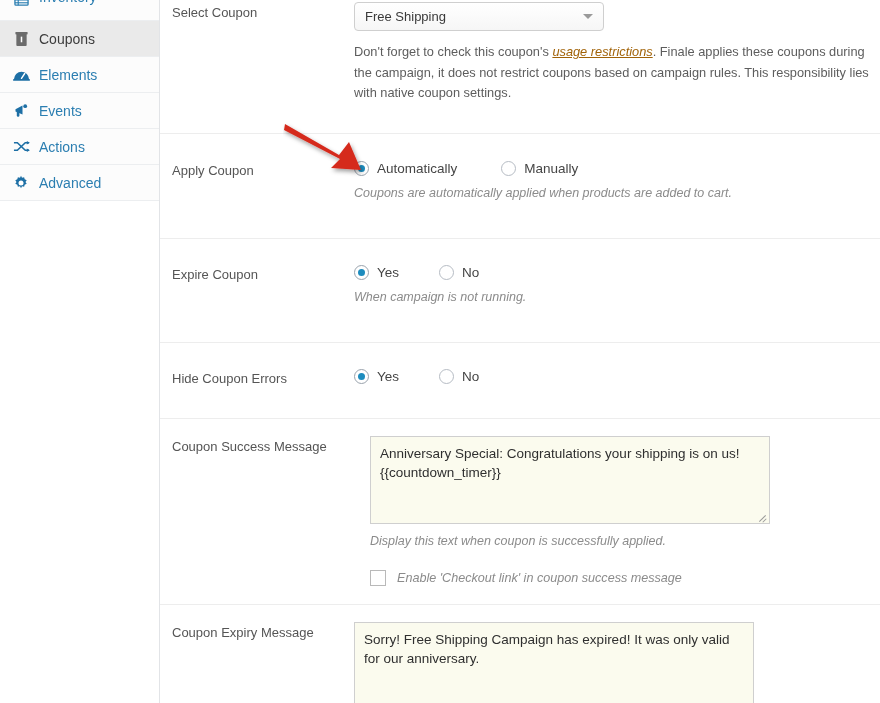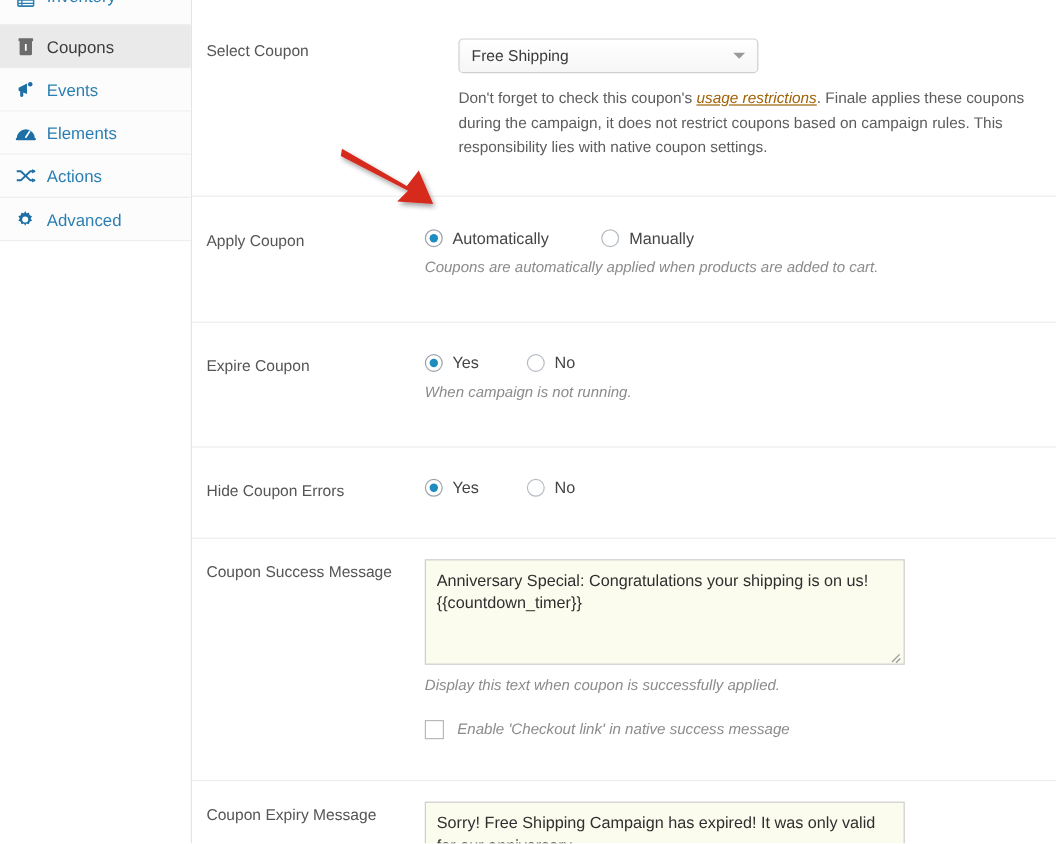--- a/index.html
+++ b/index.html
@@ -313,38 +313,38 @@
               <rect x="2.5" y="3" width="11" height="13" rx="1" fill="#6b6b6b"></rect>
               <rect x="1.5" y="1" width="13" height="2.6" rx="0.6" fill="#6b6b6b"></rect>
               <rect x="7.2" y="6" width="1.6" height="6" fill="#ffffff"></rect>
             </svg>
         </span>
         <span class="nav-label">Coupons</span>
       </li>
 
       <li class="nav-item">
         <span class="nav-icon">
+          <svg width="17" height="14" viewBox="0 0 18 14">
+              <path d="M1 11.5 A8 8 0 0 1 17 11.5 Z" fill="#1d6fa5"></path>
+              <rect x="0" y="11.2" width="18" height="2" rx="1" fill="#1d6fa5"></rect>
+              <line x1="9" y1="10.5" x2="12.4" y2="5.4" stroke="#ffffff" stroke-width="1.5" stroke-linecap="round"></line>
+            </svg>
+        </span>
+        <span class="nav-label">Elements</span>
+      </li>
+
+      <li class="nav-item">
+        <span class="nav-icon">
           <svg width="16" height="16" viewBox="0 0 16 16">
               <path d="M2.5 6.2 L9.5 2.6 L9.5 11.4 L2.5 8.6 Z" fill="#1d6fa5"></path>
               <rect x="3.8" y="8.2" width="2.6" height="5.6" rx="1.2" fill="#1d6fa5"></rect>
               <circle cx="12.2" cy="3.2" r="1.9" fill="#1d6fa5"></circle>
             </svg>
         </span>
         <span class="nav-label">Events</span>
-      </li>
-
-      <li class="nav-item">
-        <span class="nav-icon">
-          <svg width="17" height="14" viewBox="0 0 18 14">
-              <path d="M1 11.5 A8 8 0 0 1 17 11.5 Z" fill="#1d6fa5"></path>
-              <rect x="0" y="11.2" width="18" height="2" rx="1" fill="#1d6fa5"></rect>
-              <line x1="9" y1="10.5" x2="12.4" y2="5.4" stroke="#ffffff" stroke-width="1.5" stroke-linecap="round"></line>
-            </svg>
-        </span>
-        <span class="nav-label">Elements</span>
       </li>
 
       <li class="nav-item">
         <span class="nav-icon">
           <svg width="17" height="13" viewBox="0 0 18 13">
               <path d="M1 2.5 H4.6 L13 10.5 H17" stroke="#1d6fa5" stroke-width="1.7" fill="none"></path>
               <path d="M1 10.5 H4.6 L13 2.5 H17" stroke="#1d6fa5" stroke-width="1.7" fill="none"></path>
               <path d="M14.6 0.6 L17.8 2.5 L14.6 4.4 Z" fill="#1d6fa5"></path>
               <path d="M14.6 8.6 L17.8 10.5 L14.6 12.4 Z" fill="#1d6fa5"></path>
             </svg>
@@ -360,21 +360,21 @@
             </svg>
         </span>
         <span class="nav-label">Advanced</span>
       </li>
 
     </ul>
   </nav>
 
   <main class="main">
 
-    <section class="row" style="padding-top:32px;padding-bottom:16px;gap:28px;">
+    <section class="row" style="padding-top:2px;padding-bottom:16px;">
       <div class="row-label">Select Coupon</div>
       <div class="row-field">
         <div class="select-wrap">
           <div class="styled-select">Free Shipping</div>
           <span class="select-caret"></span>
         </div>
         <p class="helper-block"><span>Don't forget to check this coupon's </span><a href="#">usage restrictions</a><span>. Finale applies these coupons during the campaign, it does not restrict coupons based on campaign rules. This responsibility lies with native coupon settings.</span></p>
       </div>
     </section>
 
@@ -421,31 +421,31 @@
             <span class="radio-text">Yes</span>
           </label>
           <label class="radio-opt narrow">
             <span class="radio-dot"></span>
             <span class="radio-text">No</span>
           </label>
         </div>
       </div>
     </section>
 
-    <section class="row" style="padding-top:17px;padding-bottom:34px;">
+    <section class="row" style="padding-top:17px;padding-bottom:18px;gap:16px;">
       <div class="row-label">Coupon Success Message</div>
       <div class="row-field">
         <div class="ta-wrap">
           <textarea class="ta" style="">Anniversary Special: Congratulations your shipping is on us! {{countdown_timer}}</textarea>
           <span class="ta-grip"></span>
         </div>
         <p class="hint">Display this text when coupon is successfully applied.</p>
         <label class="check-row">
           <span class="check-box"></span>
-          <span class="check-label">Enable 'Checkout link' in native success message</span>
+          <span class="check-label">Enable 'Checkout link' in coupon success message</span>
         </label>
       </div>
     </section>
 
     <section class="row" style="padding-top:17px;padding-bottom:18px;">
       <div class="row-label">Coupon Expiry Message</div>
       <div class="row-field">
         <div class="ta-wrap">
           <textarea class="ta" style="">Sorry! Free Shipping Campaign has expired! It was only valid for our anniversary.</textarea>
 

